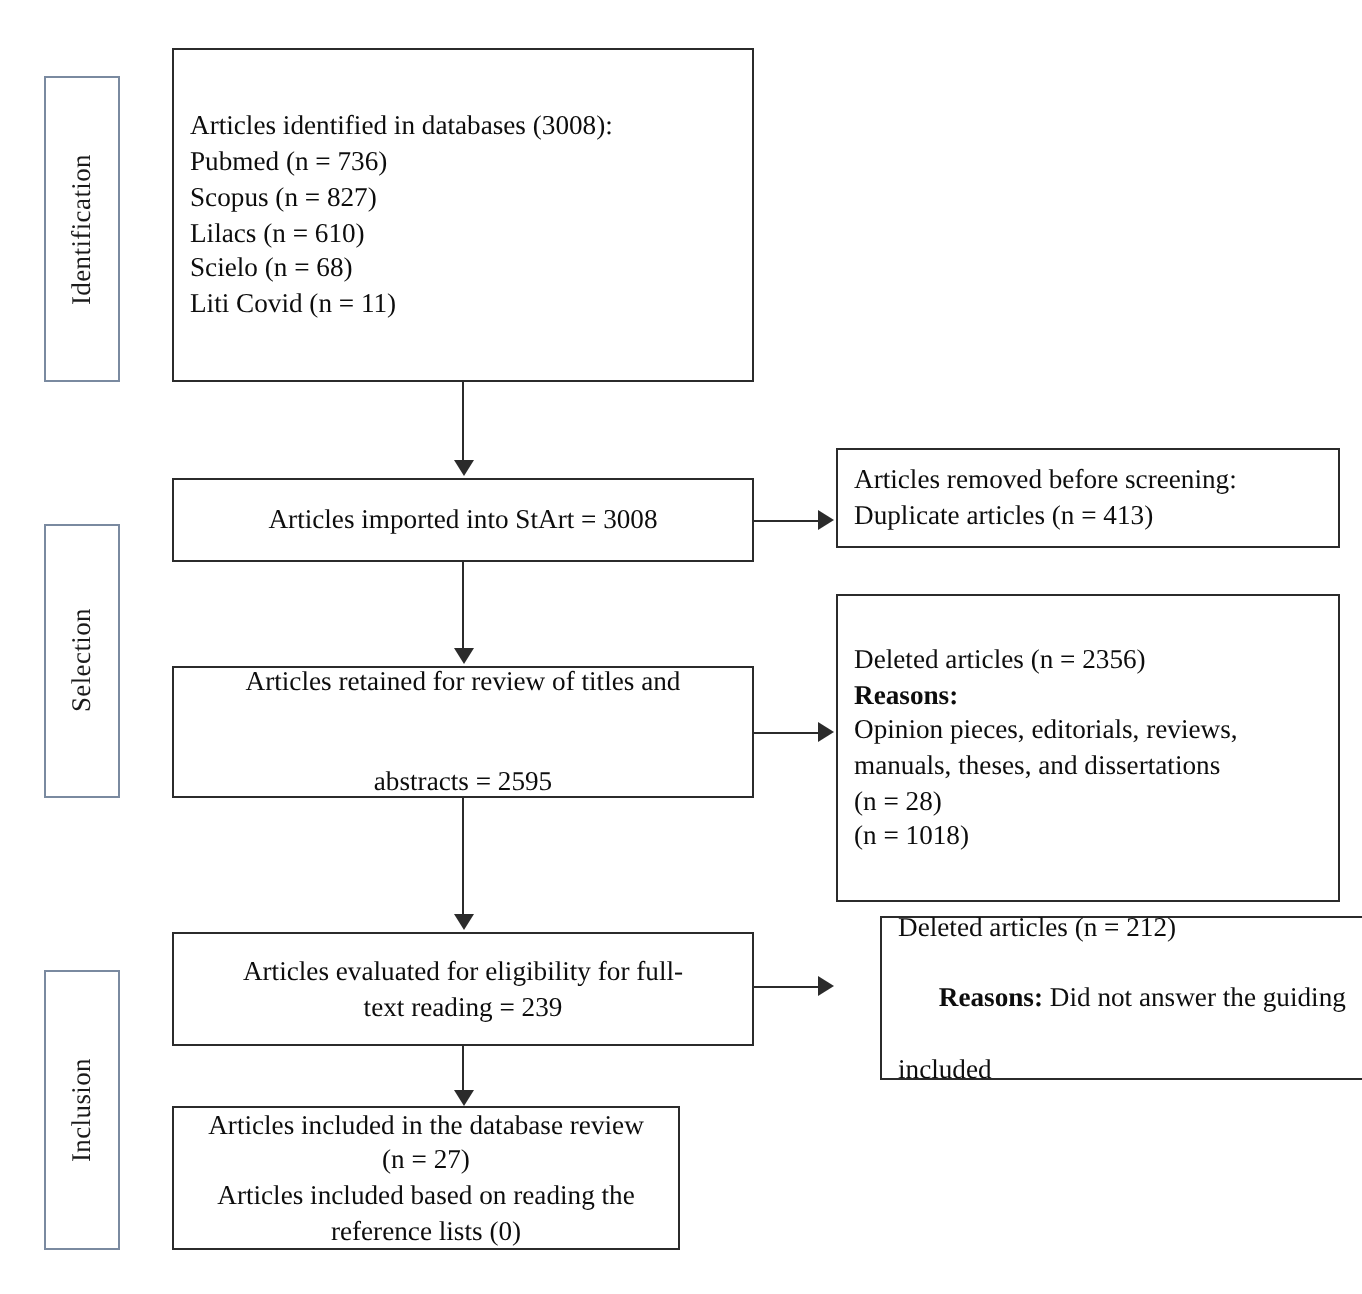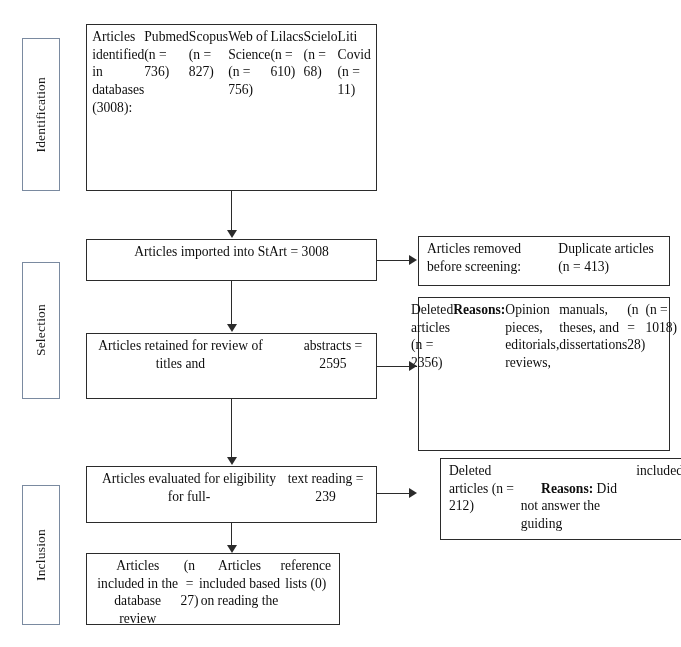--- a/index.html
+++ b/index.html
@@ -35,21 +35,21 @@
     white-space: nowrap;
   }
 
   
   .flow-box {
     position: absolute;
     box-sizing: border-box;
     border: 1.2px solid #2b2b2b;
     background: #ffffff;
     display: flex;
-    flex-direction: row;
+    flex-direction: column;
     justify-content: center;
     padding: 3px 8px;
   }
   .flow-box .line {
     font-size: 13.6px;
     line-height: 1.30;
     color: #0d0d0d;
     white-space: pre-wrap;
   }
   .flow-box.center-align .line { text-align: center; }
@@ -99,21 +99,20 @@
   </div>
 
   <div class="stage-box" style="left:22px; top:485px; width:38px; height:140px;">
     <span class="stage-label">Inclusion</span>
   </div>
 
   <div class="flow-box left-align" style="left:86px; top:24px; width:291px; height:167px;">
     <div class="line">Articles identified in databases (3008):</div>
     <div class="line">Pubmed (n = 736)</div>
     <div class="line">Scopus (n = 827)</div>
-    <div class="line">Web of Science (n = 756)</div>
     <div class="line">Lilacs (n = 610)</div>
     <div class="line">Scielo (n = 68)</div>
     <div class="line">Liti Covid (n = 11)</div>
   </div>
 
   <div class="flow-box center-align" style="left:86px; top:239px; width:291px; height:42px;">
     <div class="line">Articles imported into StArt = 3008</div>
   </div>
 
   <div class="flow-box center-align" style="left:86px; top:333px; width:291px; height:66px;gap:32px;">
@@ -126,21 +125,21 @@
     <div class="line">text reading = 239</div>
   </div>
 
   <div class="flow-box center-align" style="left:86px; top:553px; width:254px; height:72px;">
     <div class="line">Articles included in the database review</div>
     <div class="line">(n = 27)</div>
     <div class="line">Articles included based on reading the</div>
     <div class="line">reference lists (0)</div>
   </div>
 
-  <div class="flow-box left-align" style="left:418px; top:236px; width:252px; height:50px;">
+  <div class="flow-box left-align" style="left:418px; top:224px; width:252px; height:50px;">
     <div class="line">Articles removed before screening:</div>
     <div class="line">Duplicate articles (n = 413)</div>
   </div>
 
   <div class="flow-box left-align" style="left:418px; top:297px; width:252px; height:154px;">
     <div class="line">Deleted articles (n = 2356)</div>
     <div class="line bold">Reasons:</div>
     <div class="line">Opinion pieces, editorials, reviews,</div>
     <div class="line">manuals, theses, and dissertations</div>
     <div class="line">(n = 28)</div>

